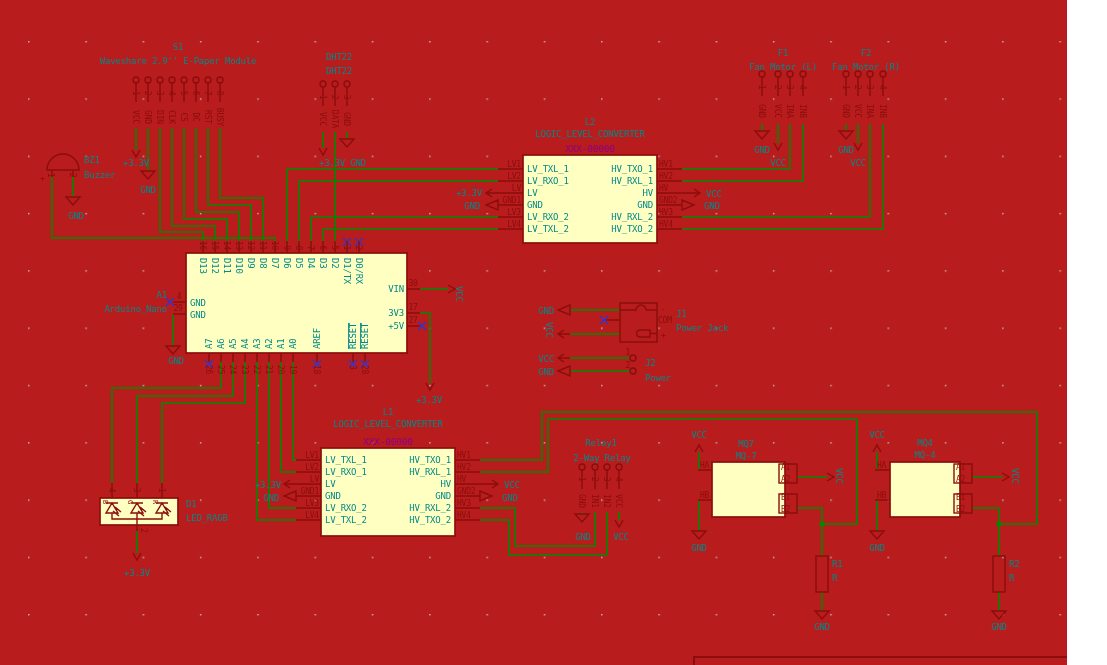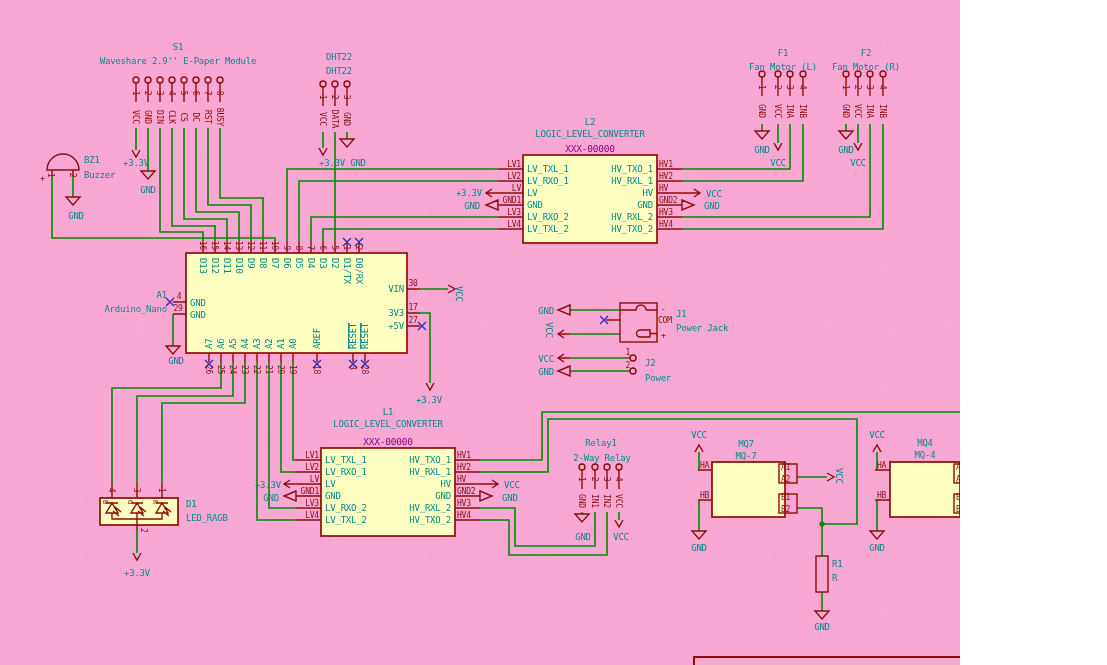--- a/index.html
+++ b/index.html
@@ -1,16 +1,16 @@
 <!DOCTYPE html>
 <html><head>
 <meta charset="utf-8">
 <style>
   html,body{margin:0;padding:0;background:#fff;}
-  #canvas{position:relative;width:960px;height:665px;background:#f9a8d4;overflow:hidden;}
+  #canvas{position:relative;width:1067px;height:665px;background:#b91c1c;overflow:hidden;}
   svg text{font-family:"DejaVu Sans Mono","Liberation Mono",monospace;letter-spacing:-0.2px;}
   .w{stroke:#008a00;stroke-width:1.6;fill:none}
   .b{stroke:#8b0d0d;stroke-width:1.7;fill:#ffffc2}
   .p{stroke:#8b0d0d;stroke-width:1.4;fill:none}
   .x{stroke:#3434c8;stroke-width:1.5;fill:none}
   .tc{fill:#008a8a;font-size:9px}
   .tr{fill:#8b0d0d;font-size:8px}
   .tv{fill:#8b008b;font-size:9.5px}
   .m{text-anchor:middle}.e{text-anchor:end}
   .ov{text-decoration:overline}

